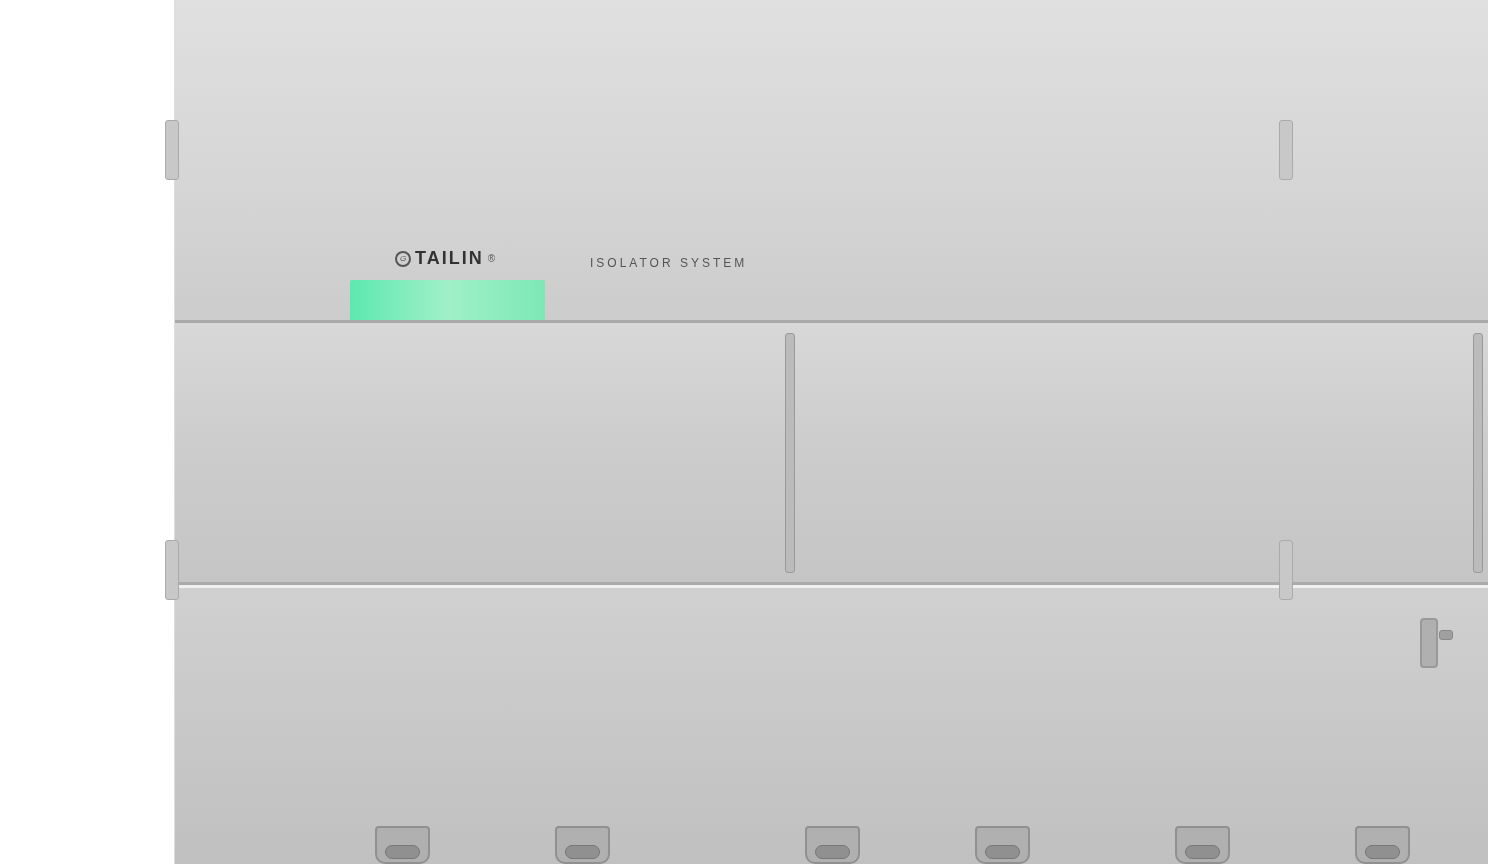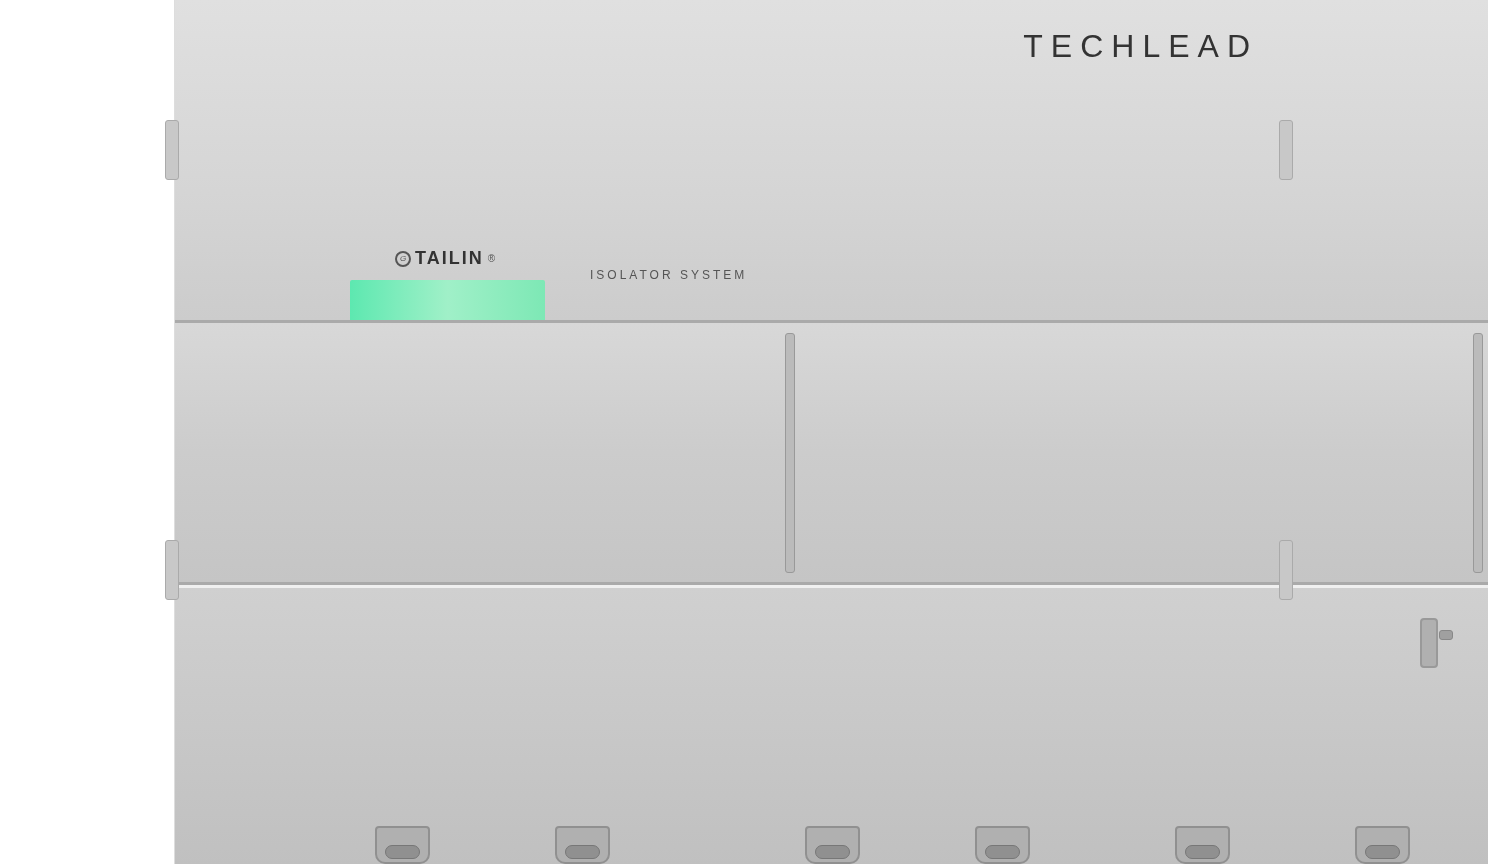--- a/index.html
+++ b/index.html
@@ -219,21 +219,21 @@
       left: 220px;
       top: 248px;
       display: flex;
       align-items: center;
       gap: 4px;
     }
 
     .isolator-label {
       position: absolute;
       left: 415px;
-      top: 268px;
+      top: 256px;
       font-size: 12px;
       letter-spacing: 3px;
       color: #555555;
     }
 
     
     .chamber-left {
       position: absolute;
       left: 395px;
       top: 335px;
@@ -316,21 +316,20 @@
   </style>
 </head>
 <body>
 
 <div class="page-container">
 
   <div class="left-strip"></div>
 
   <div class="machine-top">
 
-    <div class="brand-text">TECHLEAD</div>
 
     <div class="tailin-logo">
       <div style="width:16px;height:16px;border-radius:50%;border:2px solid #555;display:flex;align-items:center;justify-content:center;font-size:8px;color:#555;font-style:italic;">G</div>
       <span style="font-size:18px;font-weight:bold;color:#333;letter-spacing:2px;">TAILIN</span>
       <span style="font-size:10px;color:#555;vertical-align:super;">®</span>
     </div>
 
     <div class="isolator-label">ISOLATOR SYSTEM</div>
 
     <div class="green-bar"></div>

